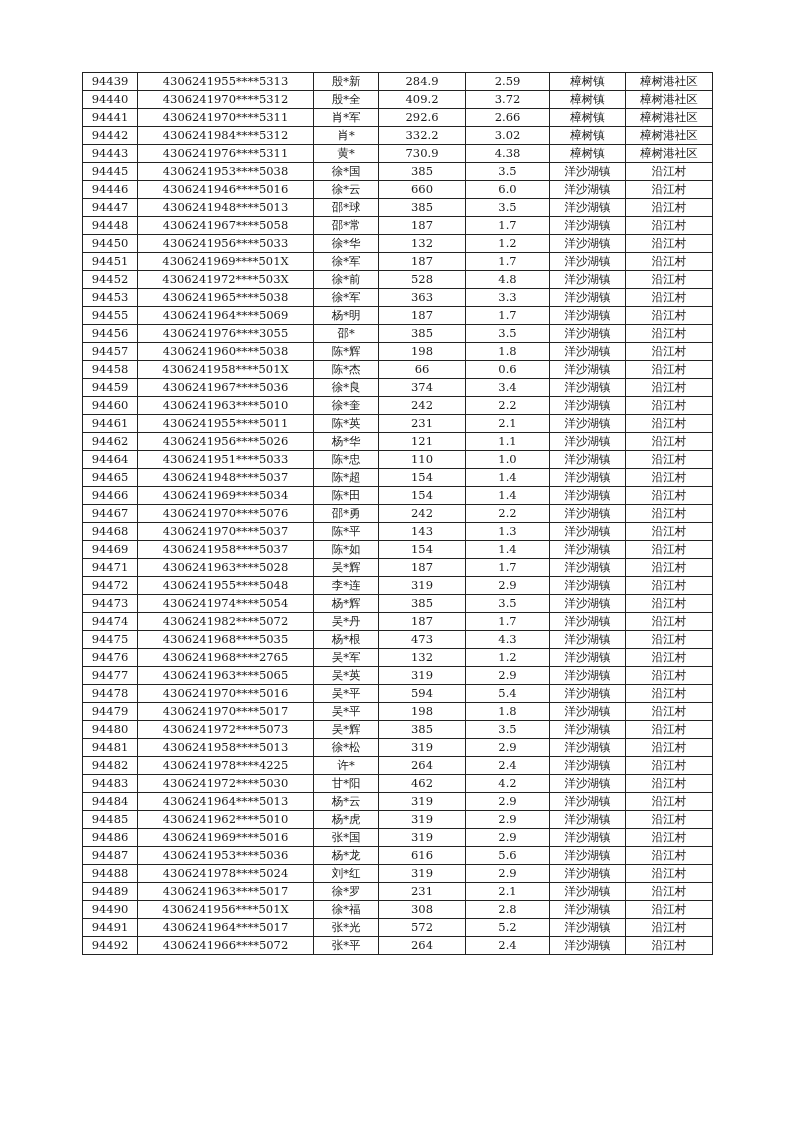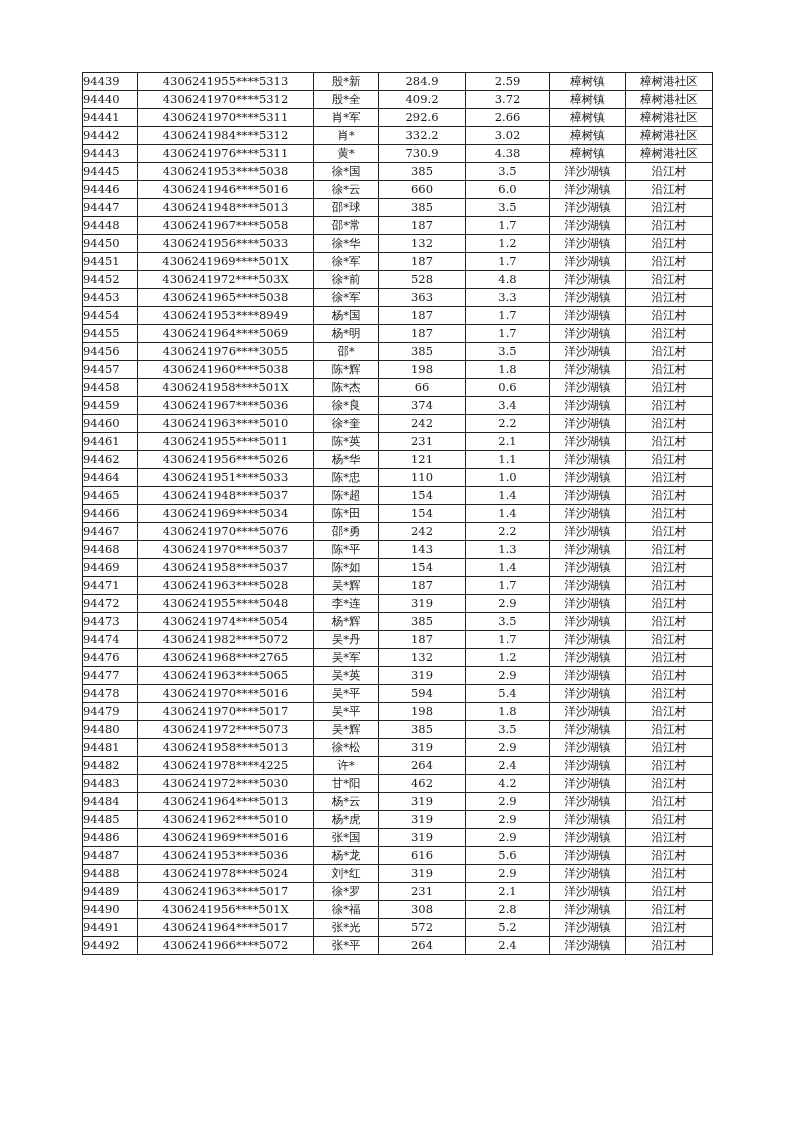--- a/index.html
+++ b/index.html
@@ -9,21 +9,21 @@
       width: 630px; border-collapse: collapse; table-layout: fixed;
       font-family: "DejaVu Serif", "Liberation Serif", serif;
       font-size: 11.5px; color: #1a1a1a;
       border: 1.5px solid #000;
     }
     td {
       border: 1px solid #222; height: 17px; padding: 0;
       text-align: center; white-space: nowrap; overflow: hidden;
       line-height: 17px;
     }
-    td.c0 { text-align: left; }
+    td.c0 { text-align: center; }
   </style>
 </head>
 <body>
 
 <table>
   <colgroup>
     <col style="width:55px">
     <col style="width:176px">
     <col style="width:65px">
     <col style="width:87px">
@@ -143,29 +143,20 @@
       <tr>
         <td class="c0">94453</td>
         <td class="c1">4306241965****5038</td>
         <td class="c2">徐*军</td>
         <td class="c3">363</td>
         <td class="c4">3.3</td>
         <td class="c5">洋沙湖镇</td>
         <td class="c6">沿江村</td>
       </tr>
       <tr>
-        <td class="c0">94454</td>
-        <td class="c1">4306241953****8949</td>
-        <td class="c2">杨*国</td>
-        <td class="c3">187</td>
-        <td class="c4">1.7</td>
-        <td class="c5">洋沙湖镇</td>
-        <td class="c6">沿江村</td>
-      </tr>
-      <tr>
         <td class="c0">94455</td>
         <td class="c1">4306241964****5069</td>
         <td class="c2">杨*明</td>
         <td class="c3">187</td>
         <td class="c4">1.7</td>
         <td class="c5">洋沙湖镇</td>
         <td class="c6">沿江村</td>
       </tr>
       <tr>
         <td class="c0">94456</td>
@@ -314,20 +305,29 @@
       <tr>
         <td class="c0">94474</td>
         <td class="c1">4306241982****5072</td>
         <td class="c2">吴*丹</td>
         <td class="c3">187</td>
         <td class="c4">1.7</td>
         <td class="c5">洋沙湖镇</td>
         <td class="c6">沿江村</td>
       </tr>
       <tr>
+        <td class="c0">94475</td>
+        <td class="c1">4306241968****5035</td>
+        <td class="c2">杨*根</td>
+        <td class="c3">473</td>
+        <td class="c4">4.3</td>
+        <td class="c5">洋沙湖镇</td>
+        <td class="c6">沿江村</td>
+      </tr>
+      <tr>
         <td class="c0">94476</td>
         <td class="c1">4306241968****2765</td>
         <td class="c2">吴*军</td>
         <td class="c3">132</td>
         <td class="c4">1.2</td>
         <td class="c5">洋沙湖镇</td>
         <td class="c6">沿江村</td>
       </tr>
       <tr>
         <td class="c0">94477</td>

